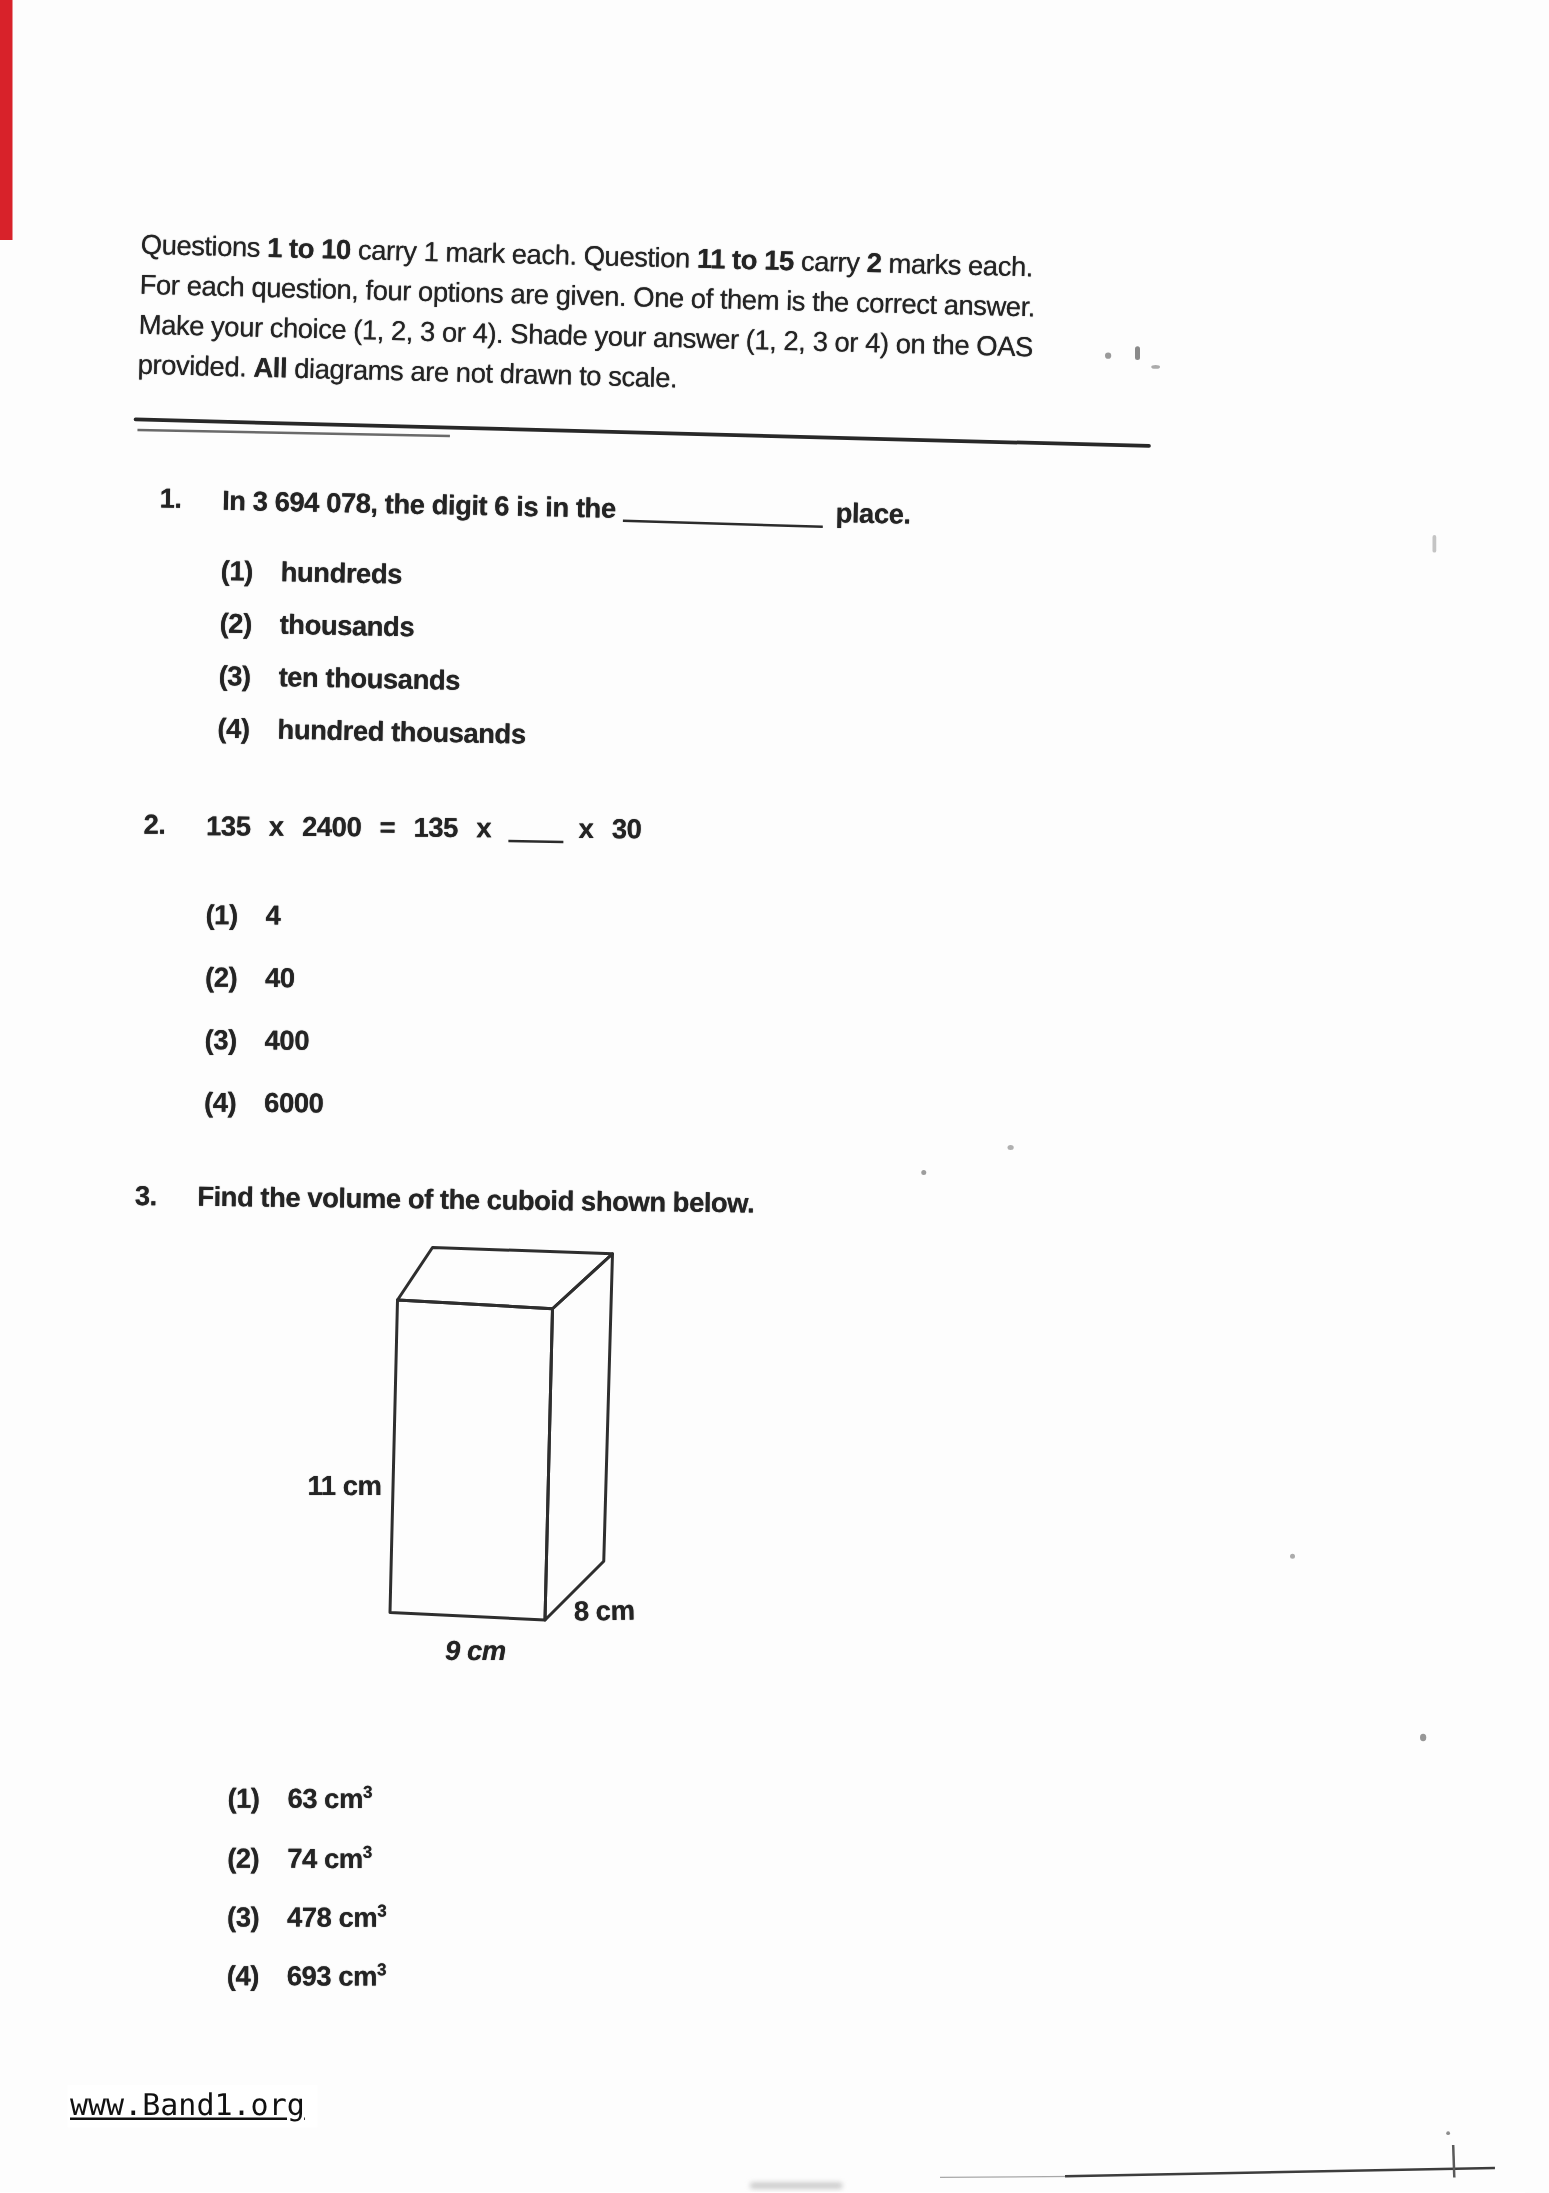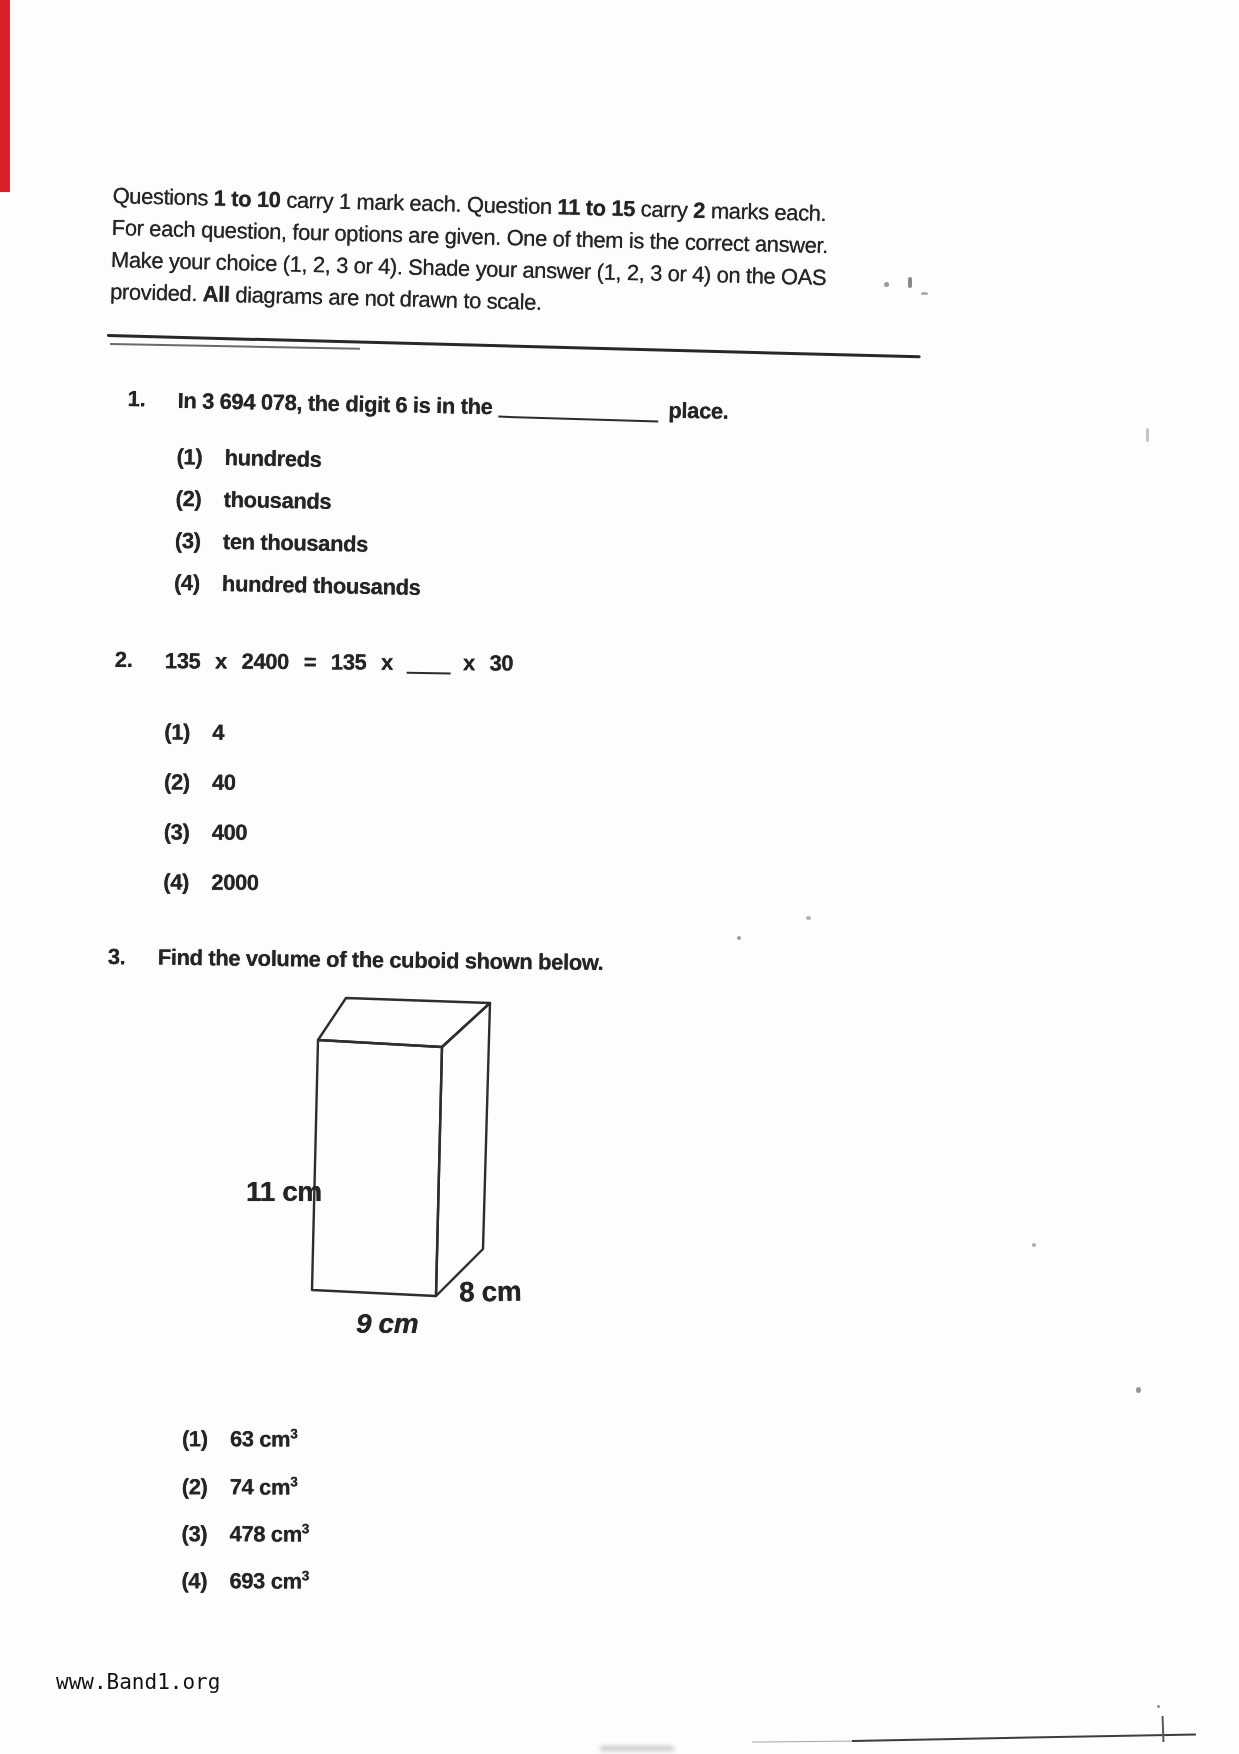--- a/index.html
+++ b/index.html
@@ -49,30 +49,30 @@
   .q2 .opts{ margin-top:41px; }
   .q2 .opt{ margin-bottom:20px; }
   .opt .onum{ display:inline-block; width:48px; }
 
   .q3opts{ left:146px; top:1419px; transform:rotate(0.2deg); transform-origin:left top;}
   .q3opts .opt{ margin-bottom:12px;margin-left:36px; }
   sup{ font-size:0.62em; }
 
   
   .cuboid-wrap{ position:absolute; left:230px; top:983px; width:300px; height:345px; }
-  .dim-label{ position:absolute; font-size:28px; font-weight:700; white-space:nowrap; }
+  .dim-label{ position:absolute; font-size:22px; font-weight:700; white-space:nowrap; }
   .dim-h{ left:246px; top:1176px; }
   .dim-l{ left:356px; top:1308px;font-style:italic; }
   .dim-d{ left:459px; top:1276px; transform:rotate(-1deg);}
 
   
   .watermark{
     position:absolute; left:54px; top:1668px;
     font-family:"DejaVu Sans Mono", monospace;
-    font-size:21px; color:#111; background:#ffffff; padding:2px 10px 4px 2px;
+    font-size:24px; color:#111; background:#ffffff; padding:2px 10px 4px 2px;text-decoration:underline;
   }
 
   
   .brline-faint{ position:absolute; left:752px; top:1741px; width:110px; height:1px; background:#a8a8a8; transform:rotate(-0.5deg);}
   .brline{ position:absolute; left:852px; top:1740px; width:344px; height:2px; background:#3d3d3d; transform:rotate(-1.1deg); transform-origin:left top;}
   .brtick{ position:absolute; left:1162px; top:1716px; width:2px; height:26px; background:#5a5a5a; transform:rotate(-2deg);}
   .brdot{ position:absolute; left:1157px; top:1705px; width:3px; height:3px; background:#8d8d8d; border-radius:50%;}
 
   
   .speck{ position:absolute; border-radius:50%; }
@@ -131,21 +131,21 @@
       <div class="opt">
         <span class="onum">(1)</span><span>4</span>
       </div>
       <div class="opt">
         <span class="onum">(2)</span><span>40</span>
       </div>
       <div class="opt">
         <span class="onum">(3)</span><span>400</span>
       </div>
       <div class="opt">
-        <span class="onum">(4)</span><span>2000</span>
+        <span class="onum">(4)</span><span>6000</span>
       </div>
     </div>
   </section>
 
   <section class="q q3head scan">
     <div class="qrow">
       <span class="qnum">3.</span><span>Find the volume of the cuboid shown below.</span>
     </div>
   </section>
 

